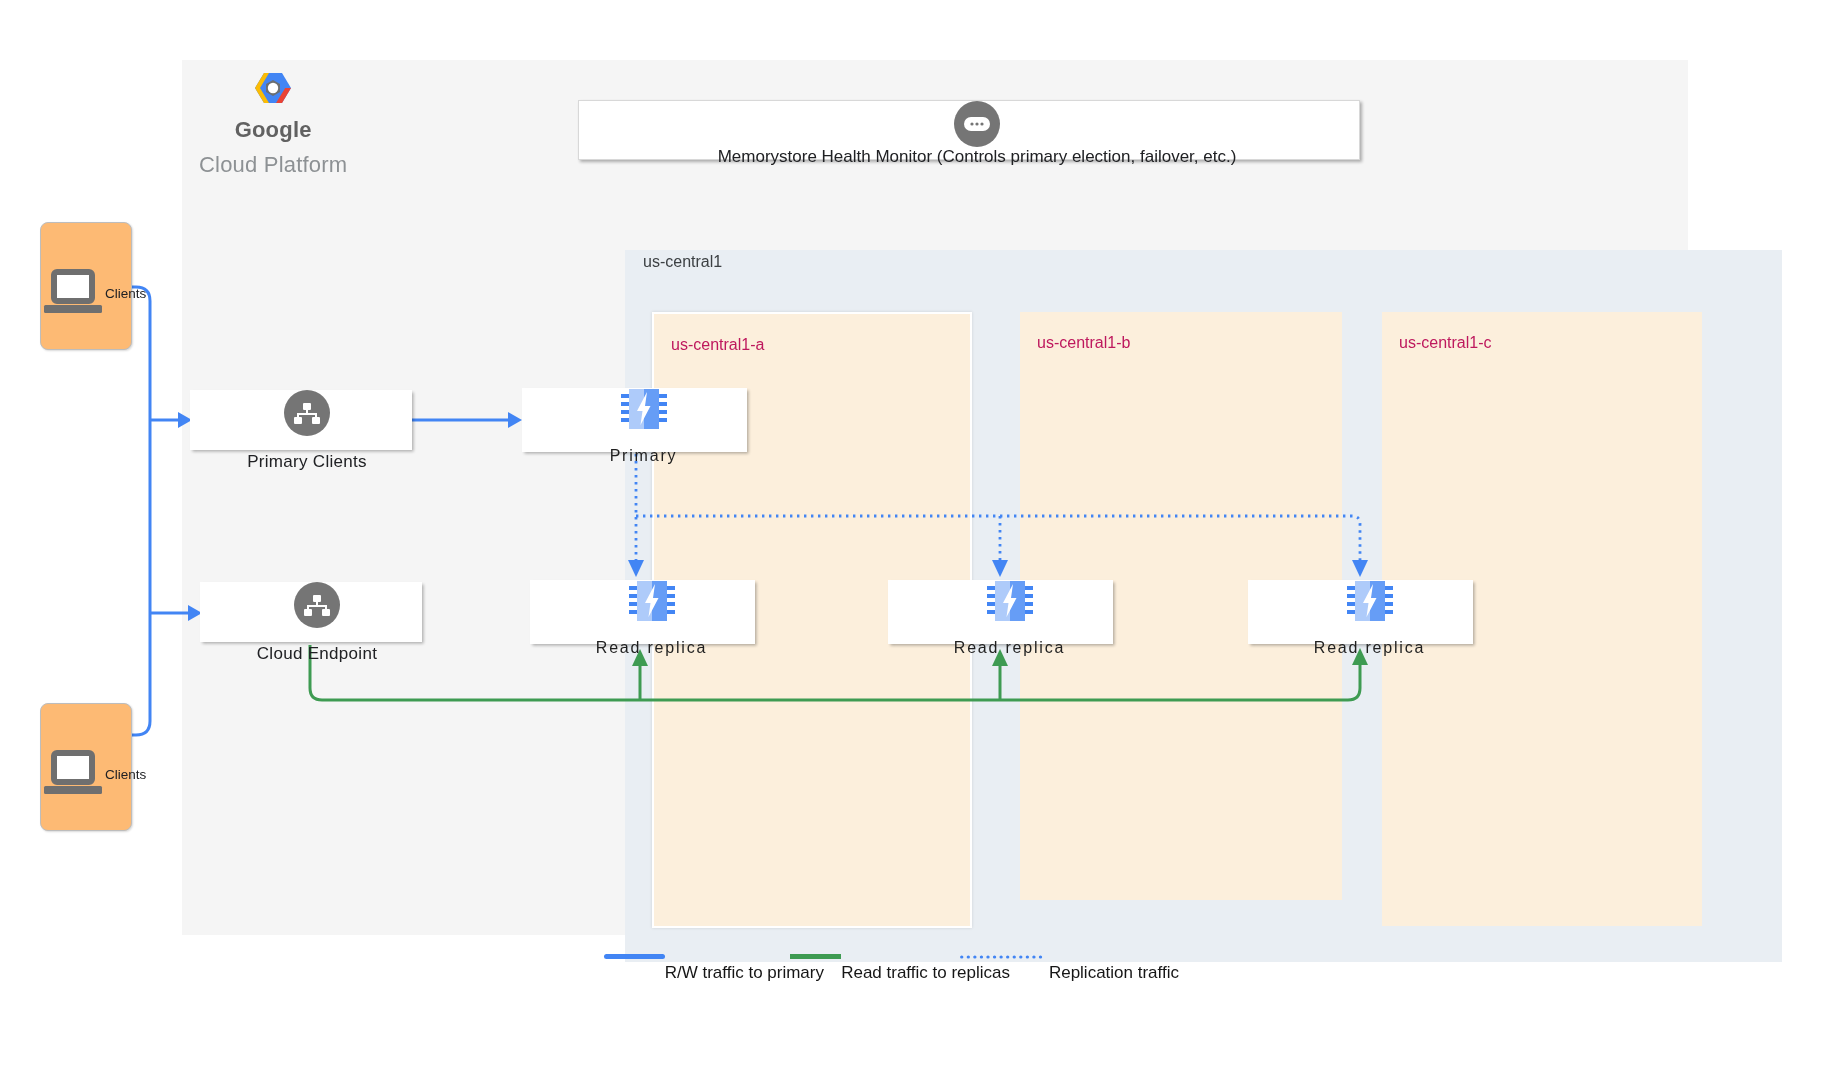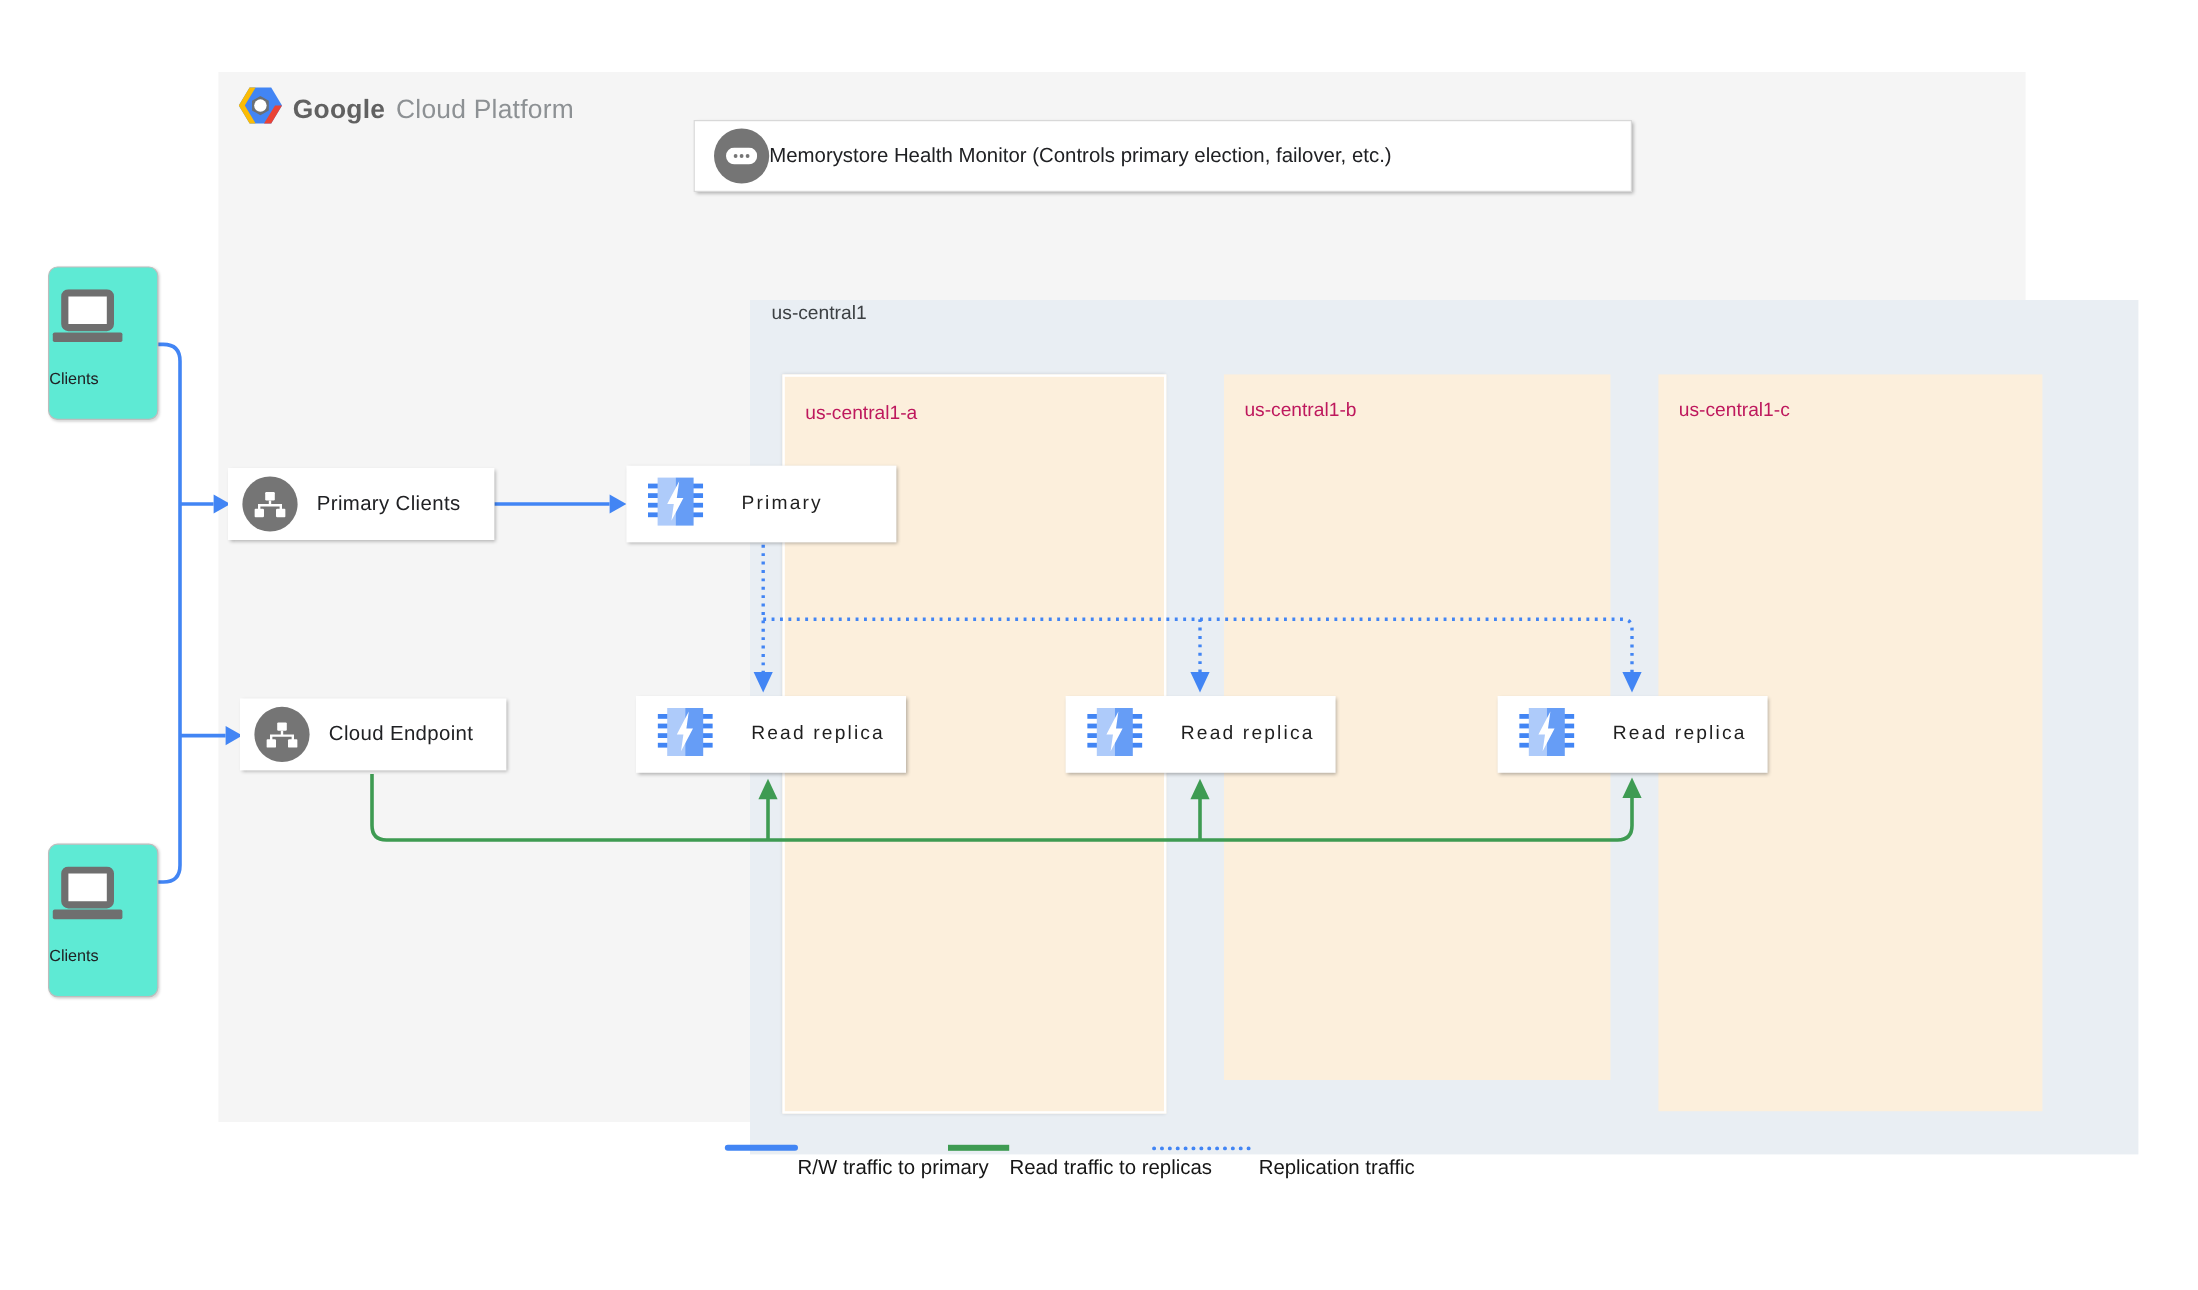--- a/index.html
+++ b/index.html
@@ -1,51 +1,51 @@
 <!DOCTYPE html>
 <html><head>
 <meta charset="utf-8">
 <style>
   html,body{margin:0;padding:0;background:#ffffff;}
   .canvas{
     position:relative;width:1832px;height:1075px;overflow:hidden;
     font-family:"Liberation Sans",sans-serif;color:#202124;background:#ffffff;
   }
-  .abs{position:absolute;}
+  .abs{position:absolute;flex-direction:column;}
   
   .gcp-panel{left:182px;top:60px;width:1506px;height:875px;background:#f5f5f5;z-index:1;}
   .region{left:443px;top:190px;width:1157px;height:712px;background:#e9eef3;z-index:2;}
   .region-label{position:absolute;left:18px;top:3px;font-size:16px;color:#3c4043;}
   .zone{position:absolute;background:#fcefdc;z-index:3;}
   .zone-a{left:27px;top:62px;width:320px;height:616px;border:2px solid #ffffff;box-sizing:border-box;box-shadow:0 0 3px rgba(0,0,0,.12);}
   .zone-b{left:395px;top:62px;width:322px;height:588px;}
   .zone-c{left:757px;top:62px;width:320px;height:614px;}
   .zone-label{position:absolute;left:17px;top:22px;font-size:16px;color:#be185d;}
   
   .logo{left:199px;top:72px;display:flex;align-items:center;gap:9px;z-index:4;}
   .logo-google{font-size:22px;font-weight:700;color:#616161;letter-spacing:.2px;}
   .logo-rest{font-size:22px;font-weight:400;color:#8d9194;letter-spacing:.2px;}
   
   .white-box{background:#ffffff;display:flex;align-items:center;z-index:10;}
   .monitor-box{left:578px;top:100px;width:782px;height:60px;border:1px solid #d8d8d8;box-sizing:border-box;box-shadow:2px 2px 3px rgba(0,0,0,.30);padding-left:16px;}
   .monitor-label{font-size:17px;color:#202124;}
   .gray-circle{width:46px;height:46px;border-radius:50%;background:#757575;display:flex;align-items:center;justify-content:center;flex:0 0 auto;}
-  .node-box{width:225px;height:64px;box-shadow:1.5px 1.5px 3px rgba(0,0,0,.30);padding-left:18px;gap:32px;box-sizing:border-box;}
+  .node-box{width:225px;height:64px;box-shadow:1.5px 1.5px 3px rgba(0,0,0,.30);padding-left:18px;gap:13px;box-sizing:border-box;}
   .node-label{font-size:16px;color:#1f1f1f;letter-spacing:1.8px;}
   .primary-node{left:522px;top:388px;}
   .replica-a{left:530px;top:580px;}
   .replica-b{left:888px;top:580px;}
   .replica-c{left:1248px;top:580px;}
   .endpoint-box{width:222px;height:60px;box-shadow:1.5px 1.5px 3px rgba(0,0,0,.30);padding-left:12px;gap:16px;box-sizing:border-box;}
   .primary-endpoint{left:190px;top:390px;}
   .read-endpoint{left:200px;top:582px;}
   .endpoint-label{font-size:17px;color:#202124;letter-spacing:.3px;}
   
-  .clients-box{width:90px;height:126px;background:#5eead4;border:1px solid #bdbdbd;border-radius:8px;
-    box-shadow:1px 1px 2px rgba(0,0,0,.15);display:flex;flex-direction:column;align-items:flex-start;z-index:10;}
+  .clients-box{width:90px;height:126px;background:#fdba74;border:1px solid #bdbdbd;border-radius:8px;
+    box-shadow:1px 1px 2px rgba(0,0,0,.15);display:flex;flex-direction:row;align-items:center;z-index:10;}
   .clients-top{left:40px;top:222px;}
   .clients-bottom{left:40px;top:703px;}
   .clients-label{font-size:13.5px;color:#202124;margin-top:14px;}
   .laptop-wrap{margin-top:18px;}
   
   .lines{position:absolute;left:0;top:0;z-index:5;}
   
   .legend-item{display:flex;flex-direction:row;width:220px;z-index:10;}
   .legend-line{height:5px;border-radius:3px;}
   .legend-label{margin-top:9px;font-size:17px;font-weight:500;color:#161616;white-space:nowrap;}

